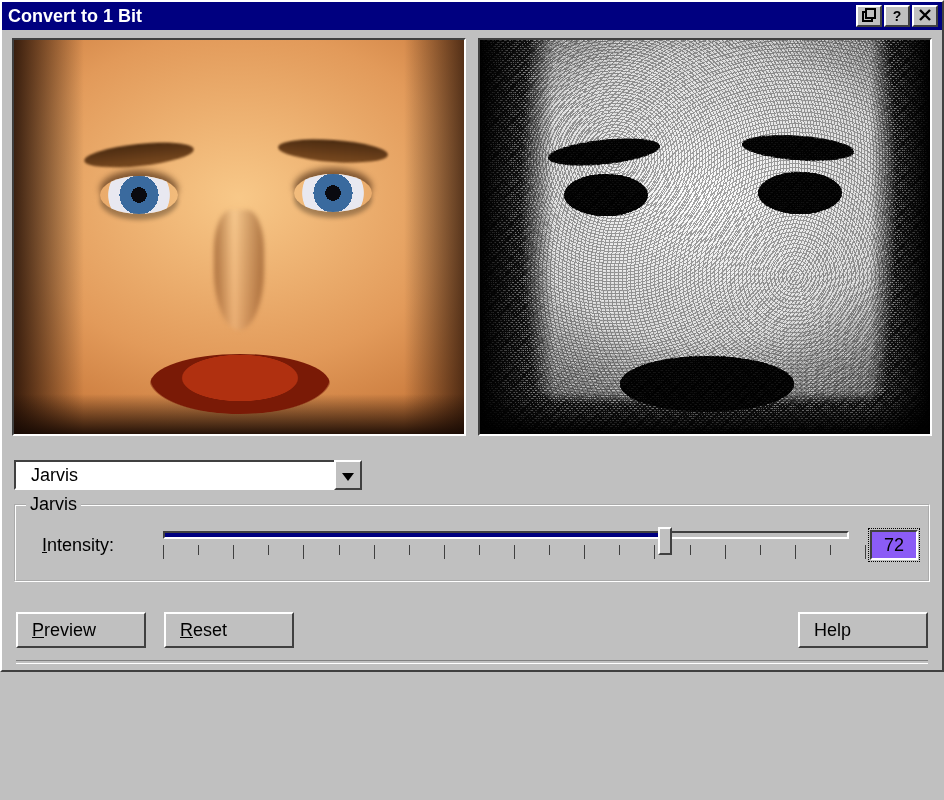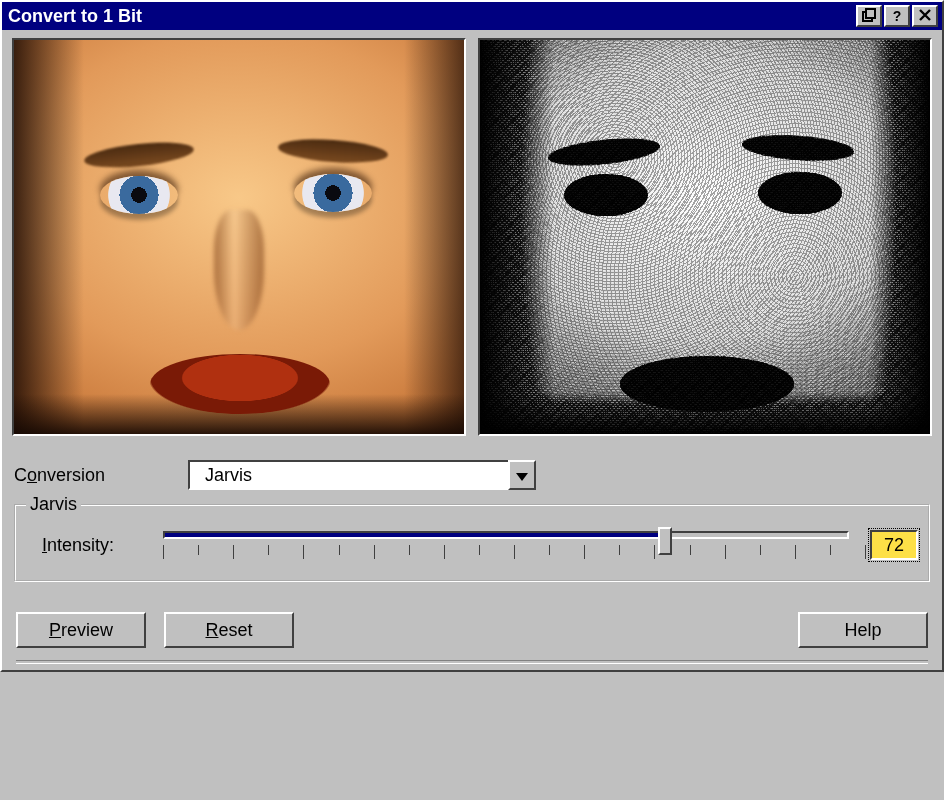--- a/index.html
+++ b/index.html
@@ -205,39 +205,39 @@
     border:2px solid; border-color:#ffffff #404040 #404040 #ffffff;
   }
   .tick {
     position:absolute; top:20px; width:1px; height:10px; background:#404040;
   }
   .tick.major { height:14px; }
 
   .num-input {
     width:48px; height:30px;
     border: 2px solid; border-color: #404040 #ffffff #ffffff #404040;
-    background:#fde047; text-align:center;
+    background:#8b5cf6; text-align:center;
     font-size:18px; display:flex; align-items:center; justify-content:center;
   }
   .dotted-focus {
     outline: 1px dotted #000;
     outline-offset: 1px;
   }
 
   .spacer { flex:1; }
 
   .button-row {
     display:flex; align-items:center; gap:18px;
     padding: 4px 4px 6px 4px;
   }
   .btn {
     min-width: 130px; height: 36px;
     background:#c0c0c0;
     border:2px solid; border-color:#ffffff #404040 #404040 #ffffff;
-    display:flex; align-items:center; justify-content:center;
+    display:flex; align-items:center; 
     font-size:18px; cursor: default;
     padding: 16px 14px;
   }
   .btn.default {
     box-shadow: 0 0 0 2px #000;
   }
   .btn .ul { text-decoration: underline; }
   .bottom-sep {
     height:4px; margin: 6px 4px 0 4px;
     border-top:1px solid #808080; border-bottom:1px solid #fff;
@@ -294,23 +294,20 @@
           <div class="brow r"></div>
         <div class="eye l"></div>
           <div class="eye r"></div>
         <div class="mouth"></div>
         <div class="noise"></div>
         <div class="noise2"></div>
       </div>
     </div>
 
     <div class="row">
-      <label class="form-label">
-        <span>C</span><span class="underline">o</span><span>nversion</span>
-      </label>
       <div class="combo">
         <div class="combo-field">Jarvis</div>
         <div class="combo-btn">
           <span>
             <svg viewBox="0 0 12 8">
                 <polygon points="0,0 12,0 6,8" fill="#000"></polygon>
               </svg>
           </span>
         </div>
       </div>

